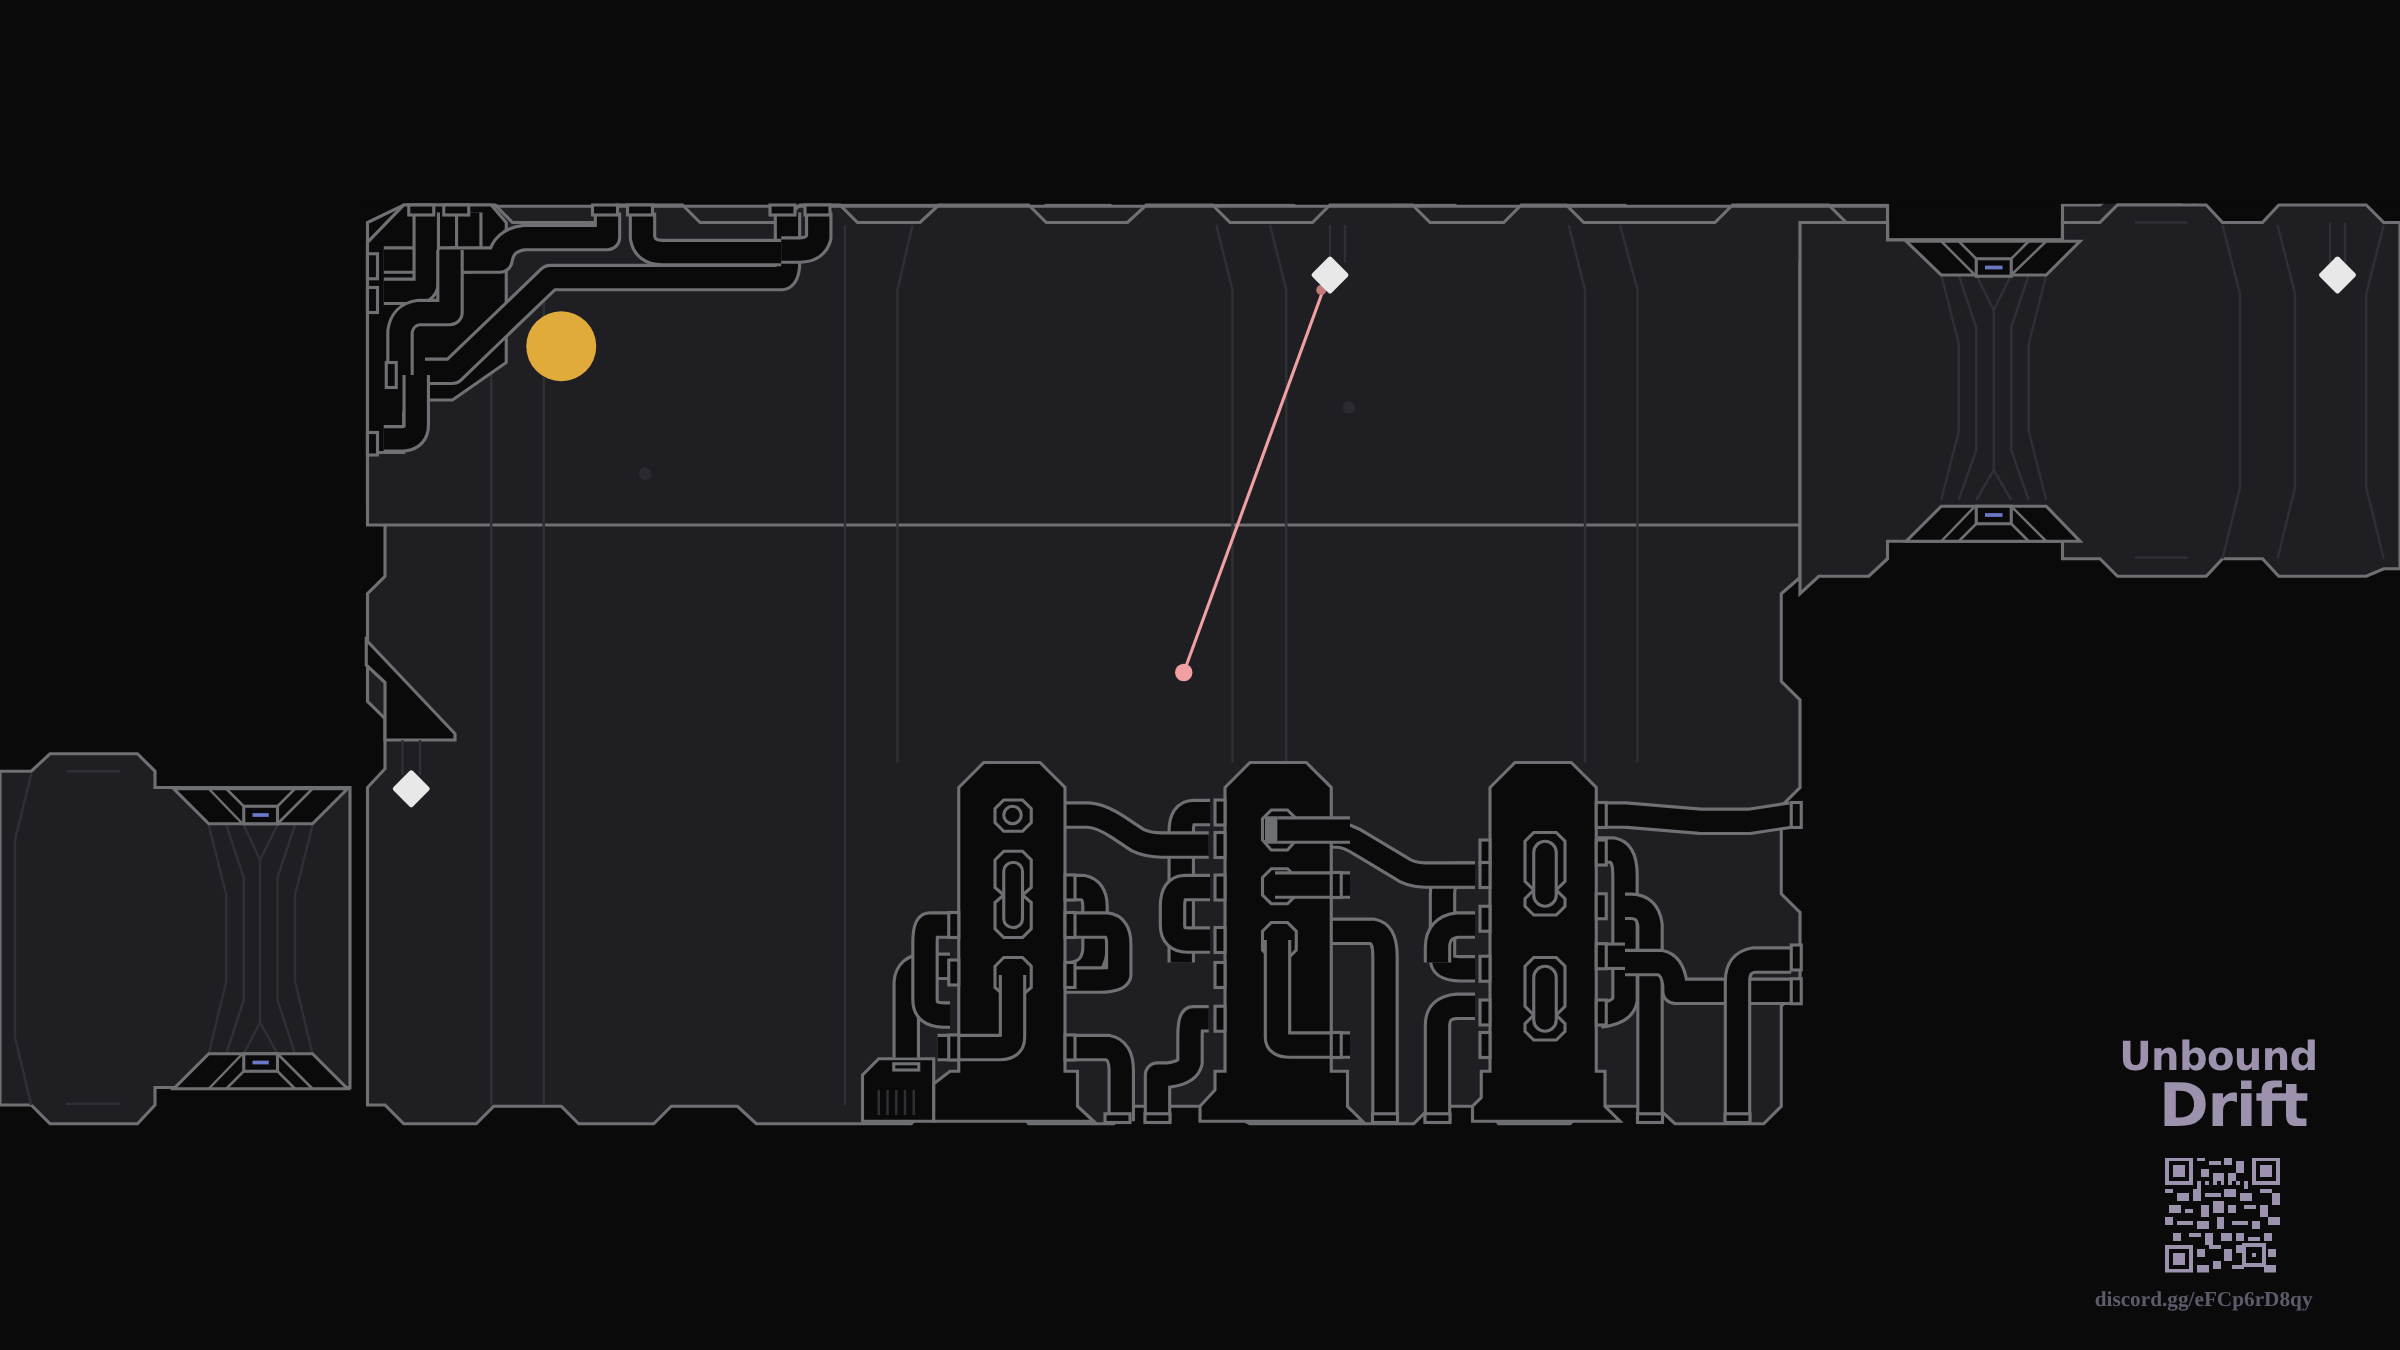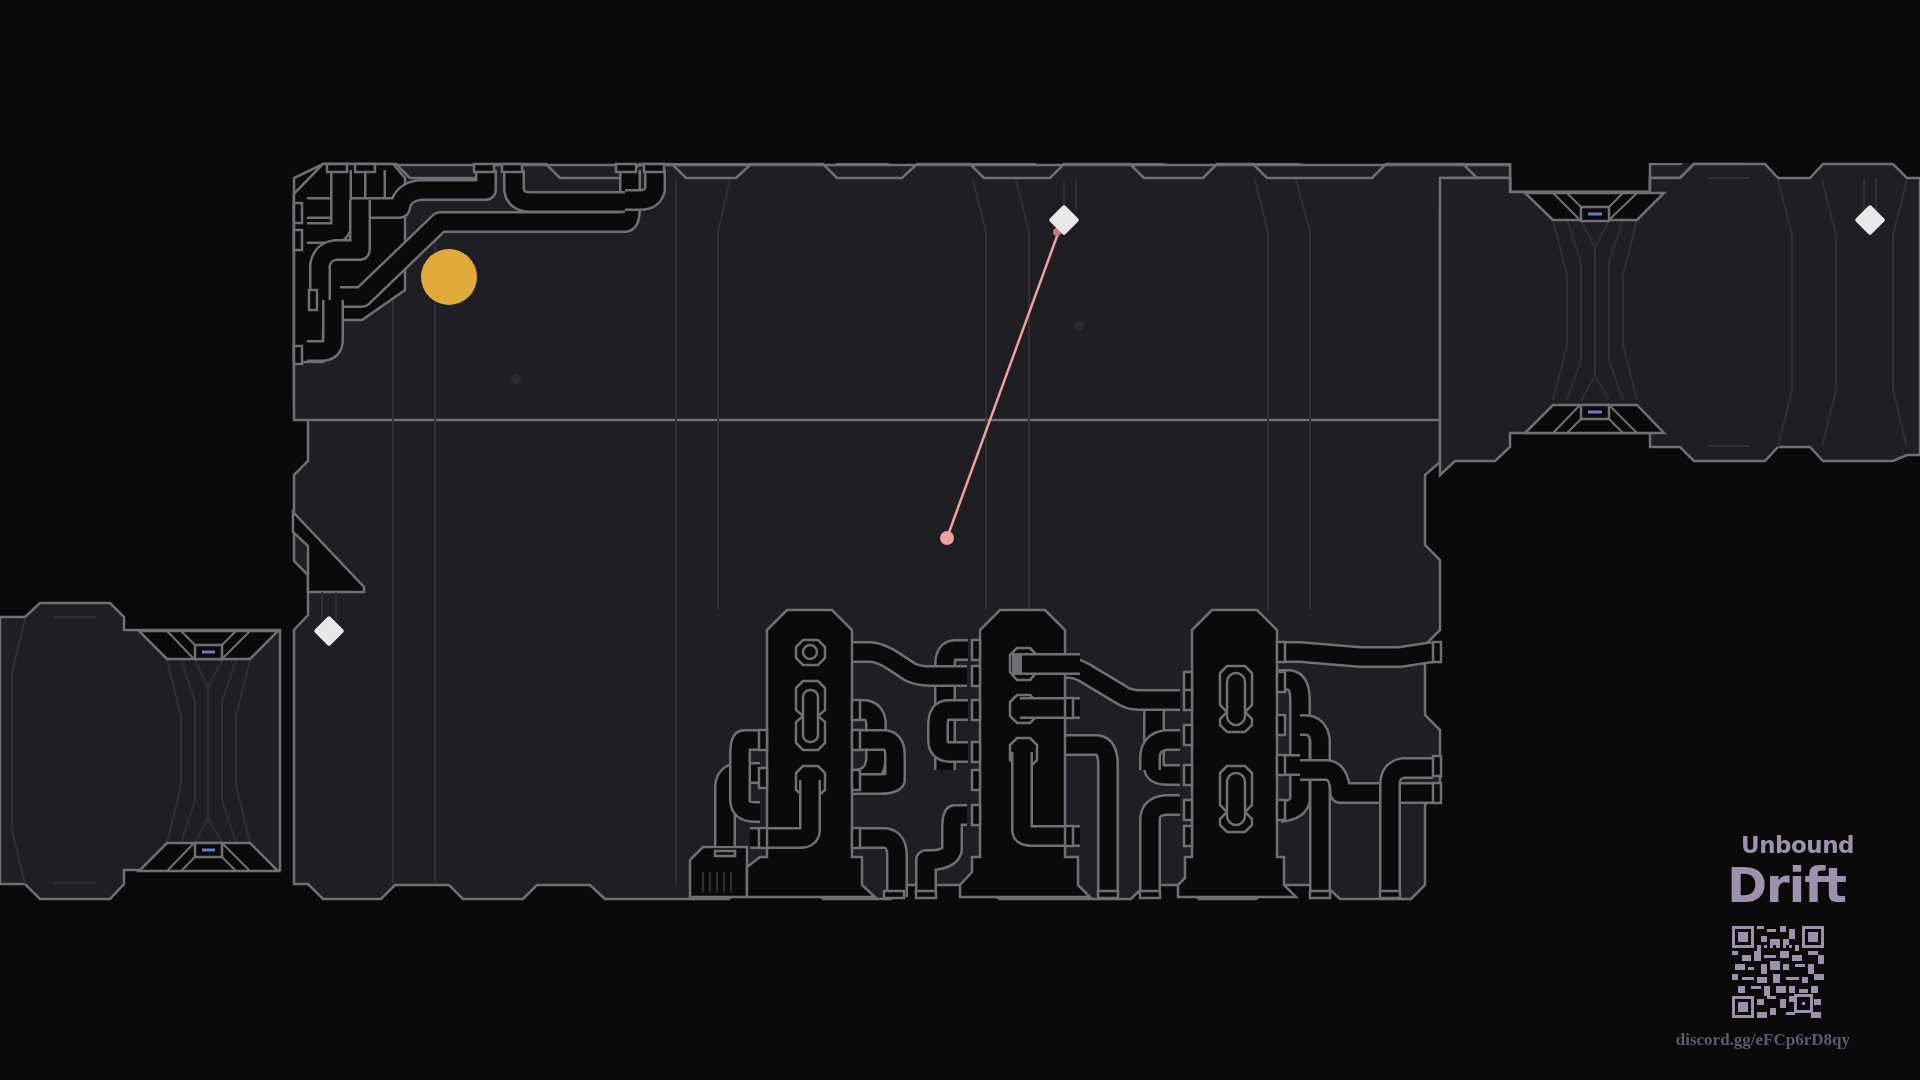--- a/index.html
+++ b/index.html
@@ -6,21 +6,21 @@
     body { width: 1920px; height: 1080px; position: relative; overflow: hidden; font-family: "DejaVu Sans", sans-serif; }
     #map { position: absolute; left: 0; top: 0; width: 1920px; height: 1080px; }
     .room { fill: #1e1e23; stroke: #6e7073; stroke-width: 2.5; stroke-linejoin: miter; }
     .guide { fill: none; stroke: #2f3035; stroke-width: 2; }
     .pipe { fill: none; stroke: #6e7073; stroke-width: 22; stroke-linecap: butt; stroke-linejoin: round; }
     .pipe-in { fill: none; stroke: #0a0a0b; stroke-width: 17; stroke-linecap: butt; stroke-linejoin: round; }
     .mach { fill: #0a0a0b; stroke: #6e7073; stroke-width: 2.5; }
     .flange { fill: #0a0a0b; stroke: #6e7073; stroke-width: 2.5; }
     .door-light { stroke: #6a78c8; stroke-width: 3; }
     #branding { position: absolute; right: 60px; bottom: 30px; width: 240px; text-align: center; }
-    .brand-1 { font-family: "DejaVu Sans", sans-serif; font-weight: bold; font-size: 23px; color: #9d92ad; line-height: 34px; letter-spacing: -0.5px; position: absolute; right: 6px; top: -222px; }
+    .brand-1 { font-family: "DejaVu Sans", sans-serif; font-weight: bold; font-size: 32px; color: #9d92ad; line-height: 34px; letter-spacing: -0.5px; position: absolute; right: 6px; top: -222px; }
     .brand-2 { font-family: "DejaVu Sans", sans-serif; font-weight: bold; font-size: 48px; color: #9d92ad; line-height: 50px; letter-spacing: -1px; position: absolute; right: 14px; top: -190px; }
     .discord { position: absolute; right: 10px; bottom: 0; font-family: Liberation Serif, serif; font-weight: bold; font-size: 17px; color: #5f5a6b; white-space: nowrap; }
     #qr { position: absolute; right: 36px; bottom: 32px; width: 92px; height: 92px; }
   </style>
 </head>
 <body>
 
 <svg id="map" viewBox="0 0 1920 1080" xmlns="http://www.w3.org/2000/svg">
 
   <g>

